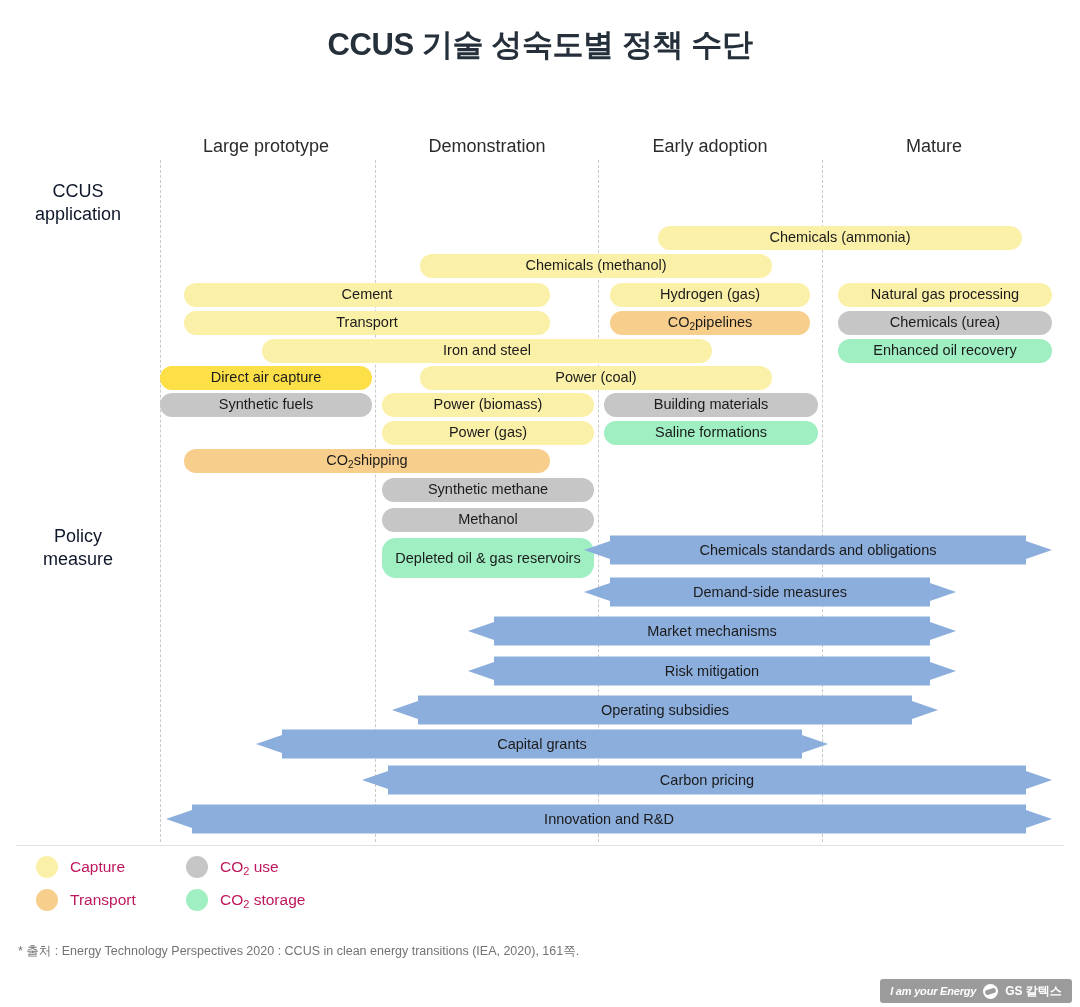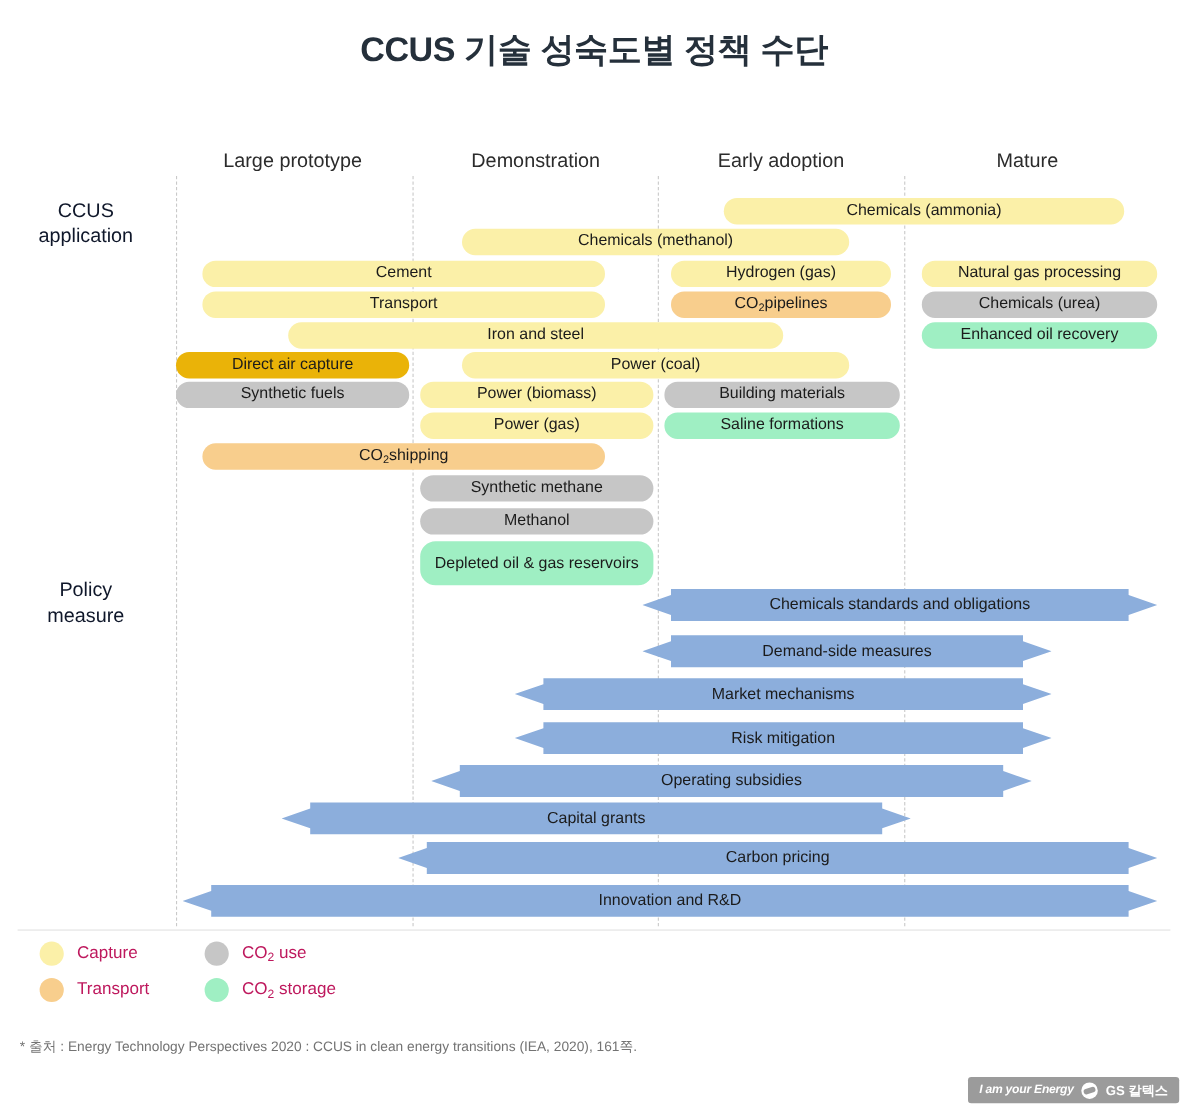--- a/index.html
+++ b/index.html
@@ -52,20 +52,21 @@
     height:24px;
     border-radius:12px;
     font-size:14.5px;
     color:#1b1b1b;
     display:flex;align-items:center;justify-content:center;
     text-align:center;
     box-sizing:border-box;
     padding:0 6px;
     line-height:1.1;
     white-space:nowrap;
+    margin-top:46px;
   }
   .bar.two-line{white-space:normal;line-height:1.15;}
   .bar sub{font-size:10px;vertical-align:baseline;position:relative;top:3px;}
 
   
   .arrowwrap{position:absolute;height:40px;}
   .arrowwrap svg{display:block;width:100%;height:100%;}
   .arrowlabel{
     position:absolute;left:0;top:0;width:100%;height:100%;
     display:flex;align-items:center;justify-content:center;
@@ -138,21 +139,21 @@
       <div class="bar" style="left: 658px; top: 180px; width: 364px; background: rgb(251, 240, 168);">Chemicals (ammonia)</div>
       <div class="bar" style="left: 420px; top: 208px; width: 352px; background: rgb(251, 240, 168);">Chemicals (methanol)</div>
       <div class="bar" style="left: 184px; top: 237px; width: 366px; background: rgb(251, 240, 168);">Cement</div>
       <div class="bar" style="left: 610px; top: 237px; width: 200px; background: rgb(251, 240, 168);">Hydrogen (gas)</div>
       <div class="bar" style="left: 838px; top: 237px; width: 214px; background: rgb(251, 240, 168);">Natural gas processing</div>
       <div class="bar" style="left: 184px; top: 265px; width: 366px; background: rgb(251, 240, 168);">Transport</div>
       <div class="bar" style="left: 610px; top: 265px; width: 200px; background: rgb(248, 206, 141);">CO<sub>2</sub> pipelines</div>
       <div class="bar" style="left: 838px; top: 265px; width: 214px; background: rgb(198, 198, 198);">Chemicals (urea)</div>
       <div class="bar" style="left: 262px; top: 293px; width: 450px; background: rgb(251, 240, 168);">Iron and steel</div>
       <div class="bar" style="left: 838px; top: 293px; width: 214px; background: rgb(159, 239, 195);">Enhanced oil recovery</div>
-      <div class="bar" style="left: 160px; top: 320px; width: 212px; background: #eab308;">Direct air capture</div>
+      <div class="bar" style="left: 160px; top: 320px; width: 212px; background: #fde047;">Direct air capture</div>
       <div class="bar" style="left: 420px; top: 320px; width: 352px; background: rgb(251, 240, 168);">Power (coal)</div>
       <div class="bar" style="left: 160px; top: 347px; width: 212px; background: rgb(198, 198, 198);">Synthetic fuels</div>
       <div class="bar" style="left: 382px; top: 347px; width: 212px; background: rgb(251, 240, 168);">Power (biomass)</div>
       <div class="bar" style="left: 604px; top: 347px; width: 214px; background: rgb(198, 198, 198);">Building materials</div>
       <div class="bar" style="left: 382px; top: 375px; width: 212px; background: rgb(251, 240, 168);">Power (gas)</div>
       <div class="bar" style="left: 604px; top: 375px; width: 214px; background: rgb(159, 239, 195);">Saline formations</div>
       <div class="bar" style="left: 184px; top: 403px; width: 366px; background: rgb(248, 206, 141);">CO<sub>2</sub> shipping</div>
       <div class="bar" style="left: 382px; top: 432px; width: 212px; background: rgb(198, 198, 198);">Synthetic methane</div>
       <div class="bar" style="left: 382px; top: 462px; width: 212px; background: rgb(198, 198, 198);">Methanol</div>
       <div class="bar two-line" style="left: 382px; top: 492px; width: 212px; height: 40px; border-radius: 14px; background: rgb(159, 239, 195);">Depleted oil &amp; gas reservoirs</div>

